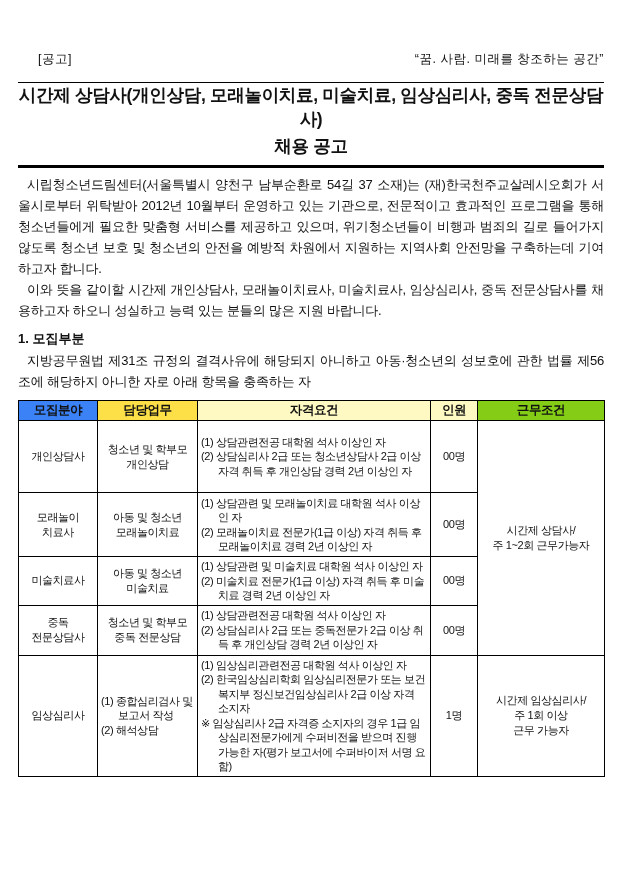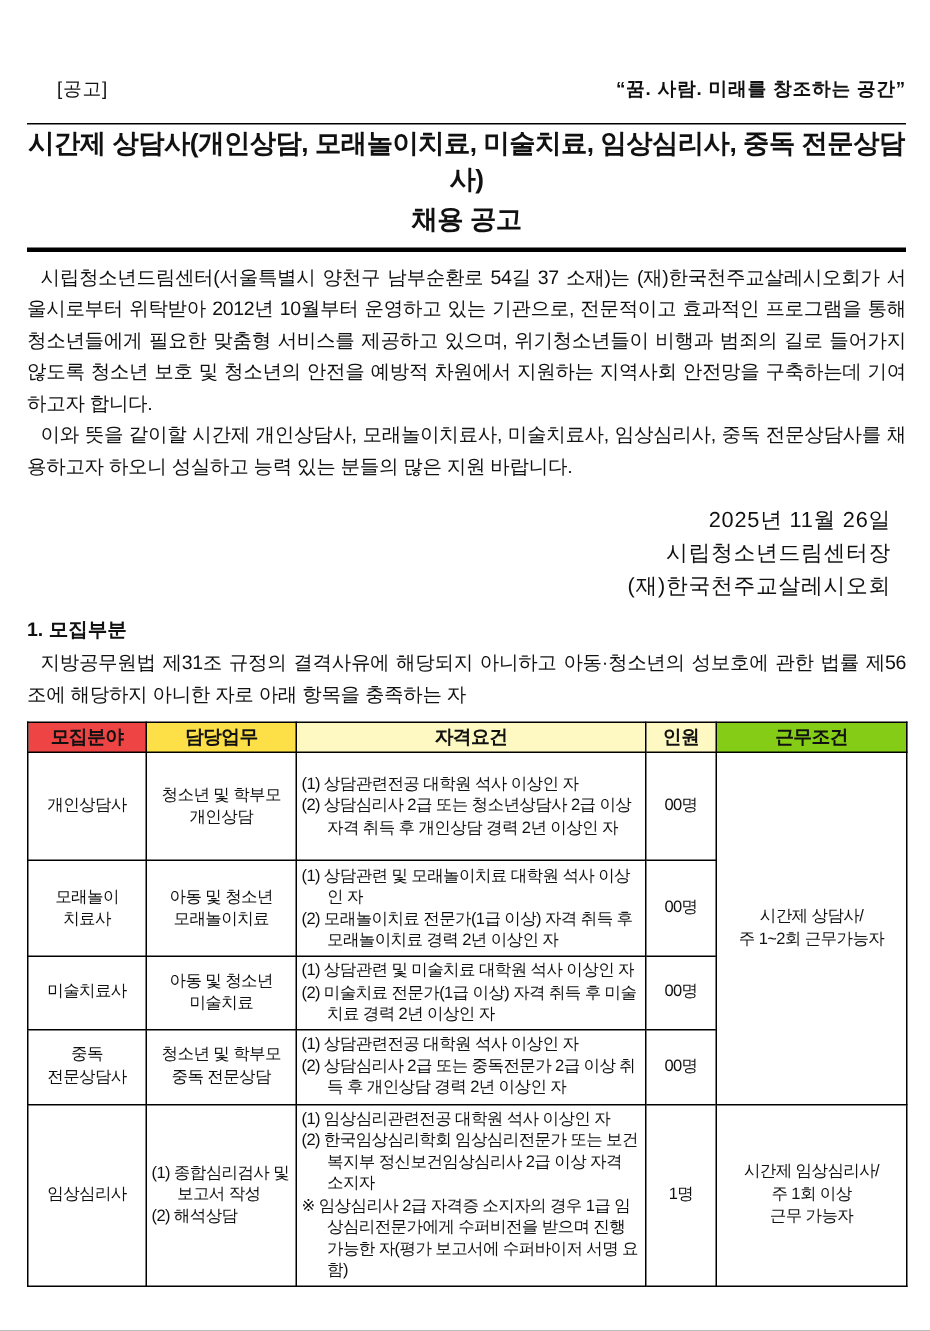--- a/index.html
+++ b/index.html
@@ -13,21 +13,21 @@
     color: #111;
     padding: 50px 16px 0 18px;
     overflow: hidden;
   }
   
   .topbar {
     display: flex; justify-content: space-between; align-items: flex-end;
     font-size: 12.5px; height: 18px;
   }
   .topbar .notice { padding-left: 20px; letter-spacing: 0.5px; }
-  .topbar .slogan { font-weight: bold; letter-spacing: 0.5px; text-align: right; }
+  .topbar .slogan { font-weight: normal; letter-spacing: 0.5px; text-align: right; }
   .rule-thin  { border: 0; border-top: 1.5px solid #000; margin-top: 14px; }
   .rule-thick { border: 0; border-top: 3.5px solid #000; margin-top: 7px; }
 
   
   .doc-title {
     text-align: center; font-size: 31px; font-weight: bold;
     letter-spacing: 2px; margin-top: 3px; line-height: 36px;
   }
   .doc-subtitle {
     text-align: center; font-size: 17.5px; font-weight: bold;
@@ -88,40 +88,35 @@
   </div>
   <hr class="rule-thin">
 
   <div class="doc-subtitle">시간제 상담사(개인상담, 모래놀이치료, 미술치료, 임상심리사, 중독 전문상담사)</div>
   <div class="doc-subtitle doc-subtitle2">채용 공고</div>
   <hr class="rule-thick">
 
   <p class="para para-first">시립청소년드림센터(서울특별시 양천구 남부순환로 54길 37 소재)는 (재)한국천주교살레시오회가 서울시로부터 위탁받아 2012년 10월부터 운영하고 있는 기관으로, 전문적이고 효과적인 프로그램을 통해 청소년들에게 필요한 맞춤형 서비스를 제공하고 있으며, 위기청소년들이 비행과 범죄의 길로 들어가지 않도록 청소년 보호 및 청소년의 안전을 예방적 차원에서 지원하는 지역사회 안전망을 구축하는데 기여하고자 합니다.</p>
   <p class="para">이와 뜻을 같이할 시간제 개인상담사, 모래놀이치료사, 미술치료사, 임상심리사, 중독 전문상담사를 채용하고자 하오니 성실하고 능력 있는 분들의 많은 지원 바랍니다.</p>
 
-  <div class="date-block">
-    <div>2025년 11월 26일</div>
-    <div>시립청소년드림센터장</div>
-    <div>(재)한국천주교살레시오회</div>
-  </div>
 
   <div class="section-heading">1. 모집부분</div>
   <p class="section-intro">지방공무원법 제31조 규정의 결격사유에 해당되지 아니하고 아동·청소년의 성보호에 관한 법률 제56조에 해당하지 아니한 자로 아래 항목을 충족하는 자</p>
 
   <table class="recruit">
     <colgroup>
       <col style="width:79px">
         <col style="width:100px">
         <col style="width:233px">
         <col style="width:47px">
         <col style="width:127px">
     </colgroup>
     <thead>
       <tr>
-        <th style="background: #ef4444; margin-top: 26px;">모집분야</th>
+        <th style="background: #3b82f6; margin-top: 26px;">모집분야</th>
         <th style="background: #fde047;">담당업무</th>
         <th style="background: #fef9c3;">자격요건</th>
         <th style="background: #fef9c3; margin-top: 20px;">인원</th>
         <th style="background: #84cc16;">근무조건</th>
       </tr>
     </thead>
     <tbody>
       <tr class="row-1">
         <td class="c-field">개인상담사</td>
         <td class="c-duty">청소년 및 학부모

